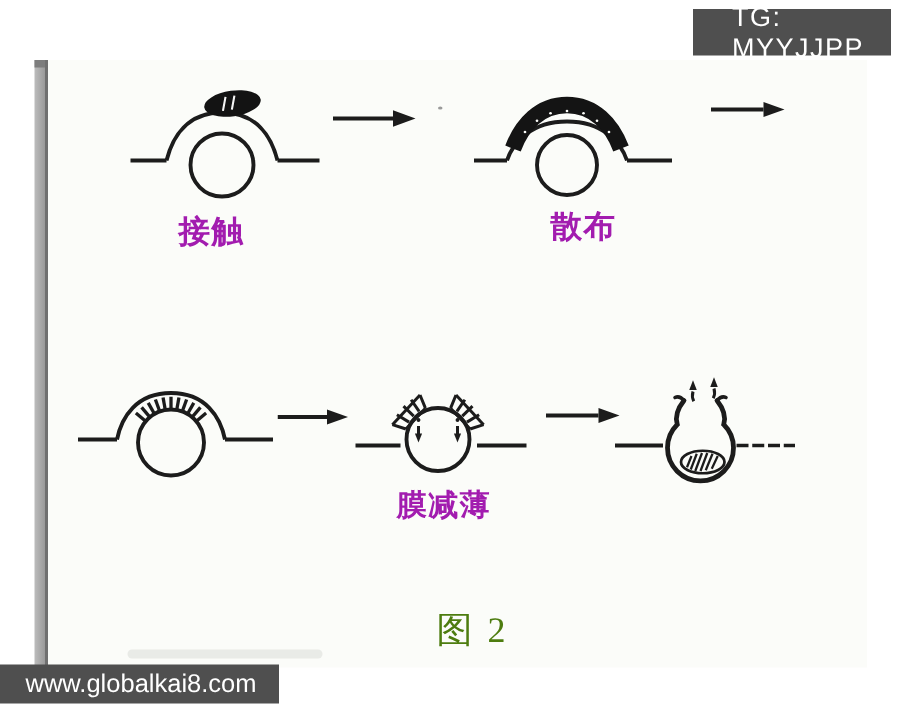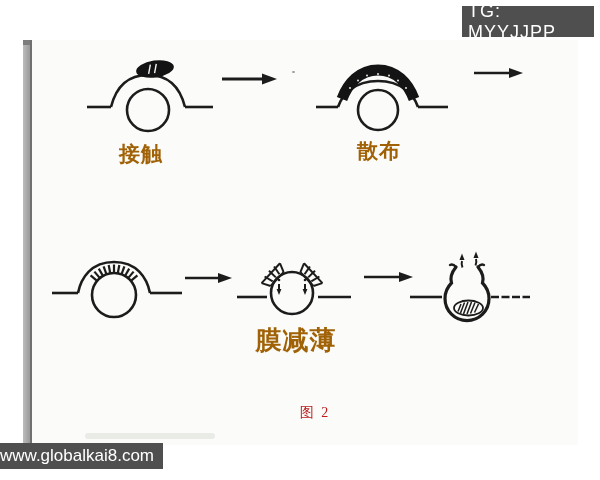--- a/index.html
+++ b/index.html
@@ -4,29 +4,29 @@
 <style>
   html,body{margin:0;padding:0;background:#ffffff;}
   .page{position:relative;width:600px;height:480px;background:#ffffff;overflow:hidden;
         font-family:"Liberation Sans",sans-serif;}
   .scan-bg{position:absolute;left:31px;top:40px;width:547px;height:405px;background:#fbfcf9;}
   .left-strip{position:absolute;left:23px;top:40px;width:7px;height:404px;
               background:linear-gradient(to right,#bcbcbc,#9a9a9a);border-right:2px solid #707070;}
   .left-strip::before{content:"";position:absolute;left:0;top:0;width:100%;height:5px;background:#7d7d7d;}
   .banner{position:absolute;background:#4f4f4f;color:#ffffff;display:flex;align-items:center;
           font-family:"Liberation Sans",sans-serif;}
-  .tg-banner{left:462px;top:6px;width:132px;height:31px;font-size:18px;padding-left:6px;letter-spacing:1px;box-sizing:border-box;}
-  .site-banner{left:0;top:443px;width:163px;height:26px;font-size:17px;box-sizing:border-box;}
+  .tg-banner{left:462px;top:6px;width:132px;height:31px;font-size:18px;padding-left:26px;letter-spacing:1px;box-sizing:border-box;}
+  .site-banner{left:0;top:443px;width:186px;height:26px;font-size:17px;padding-left:17px;box-sizing:border-box;}
   .stage{position:absolute;}
   .stage svg{display:block;}
   .stage-label{position:absolute;width:92px;text-align:center;font-weight:700;font-size:21px;
-               color:#a16207;letter-spacing:1px;font-family:"Liberation Sans",sans-serif;}
-  .lbl-thin{font-size:26px;font-family:Liberation Serif, serif;}
+               color:#a21caf;letter-spacing:1px;font-family:"Liberation Sans",sans-serif;}
+  .lbl-thin{font-size:20px;font-family:Liberation Serif, serif;}
   .caption{position:absolute;left:170px;top:404px;width:290px;display:flex;justify-content:center;
-           gap:16px;font-family:"Liberation Serif",serif;font-size:14px;color:#b91c1c;letter-spacing:2px;}
+           gap:16px;font-family:"Liberation Serif",serif;font-size:24px;color:#4d7c0f;letter-spacing:2px;}
   .smudge{position:absolute;left:85px;top:433px;width:130px;height:6px;background:#dadcd8;
           border-radius:3px;opacity:.55;}
   .speck{position:absolute;left:292px;top:71px;width:3px;height:2px;background:#9a9a9a;border-radius:50%;}
   .flow-arrow{position:absolute;}
   svg *{vector-effect:none;}
 </style>
 </head>
 <body>
 
 <div class="page">
@@ -78,21 +78,21 @@
             <circle cx="66" cy="19" r="0.9"></circle>
           <circle cx="77" cy="20.5" r="0.9"></circle>
             <circle cx="86" cy="25.5" r="0.9"></circle>
           <circle cx="94" cy="33" r="0.9"></circle>
             <circle cx="60" cy="22.5" r="0.7"></circle>
           <circle cx="72" cy="22.5" r="0.7"></circle>
         </g>
       </g>
     </svg>
   </div>
-  <div class="stage-label" style="left:333px;top:137px;">散布</div>
+  <div class="stage-label" style="left:343px;top:137px;">散布</div>
 
   <svg class="flow-arrow" style="left:474px;top:65px;" width="50" height="16" viewBox="0 0 50 16">
     <line x1="0" y1="8" x2="35" y2="8" stroke="#1c1c1c" stroke-width="2.6"></line>
     <polygon points="35,3 35,13 49,8" fill="#1c1c1c"></polygon>
   </svg>
 
   <div class="stage" style="left:50px;top:252px;">
     <svg width="135" height="90" viewBox="0 0 135 90">
       <g stroke="#1c1c1c" fill="none" stroke-width="2.6">
         <path d="M 2,41 L 28,41"></path>

